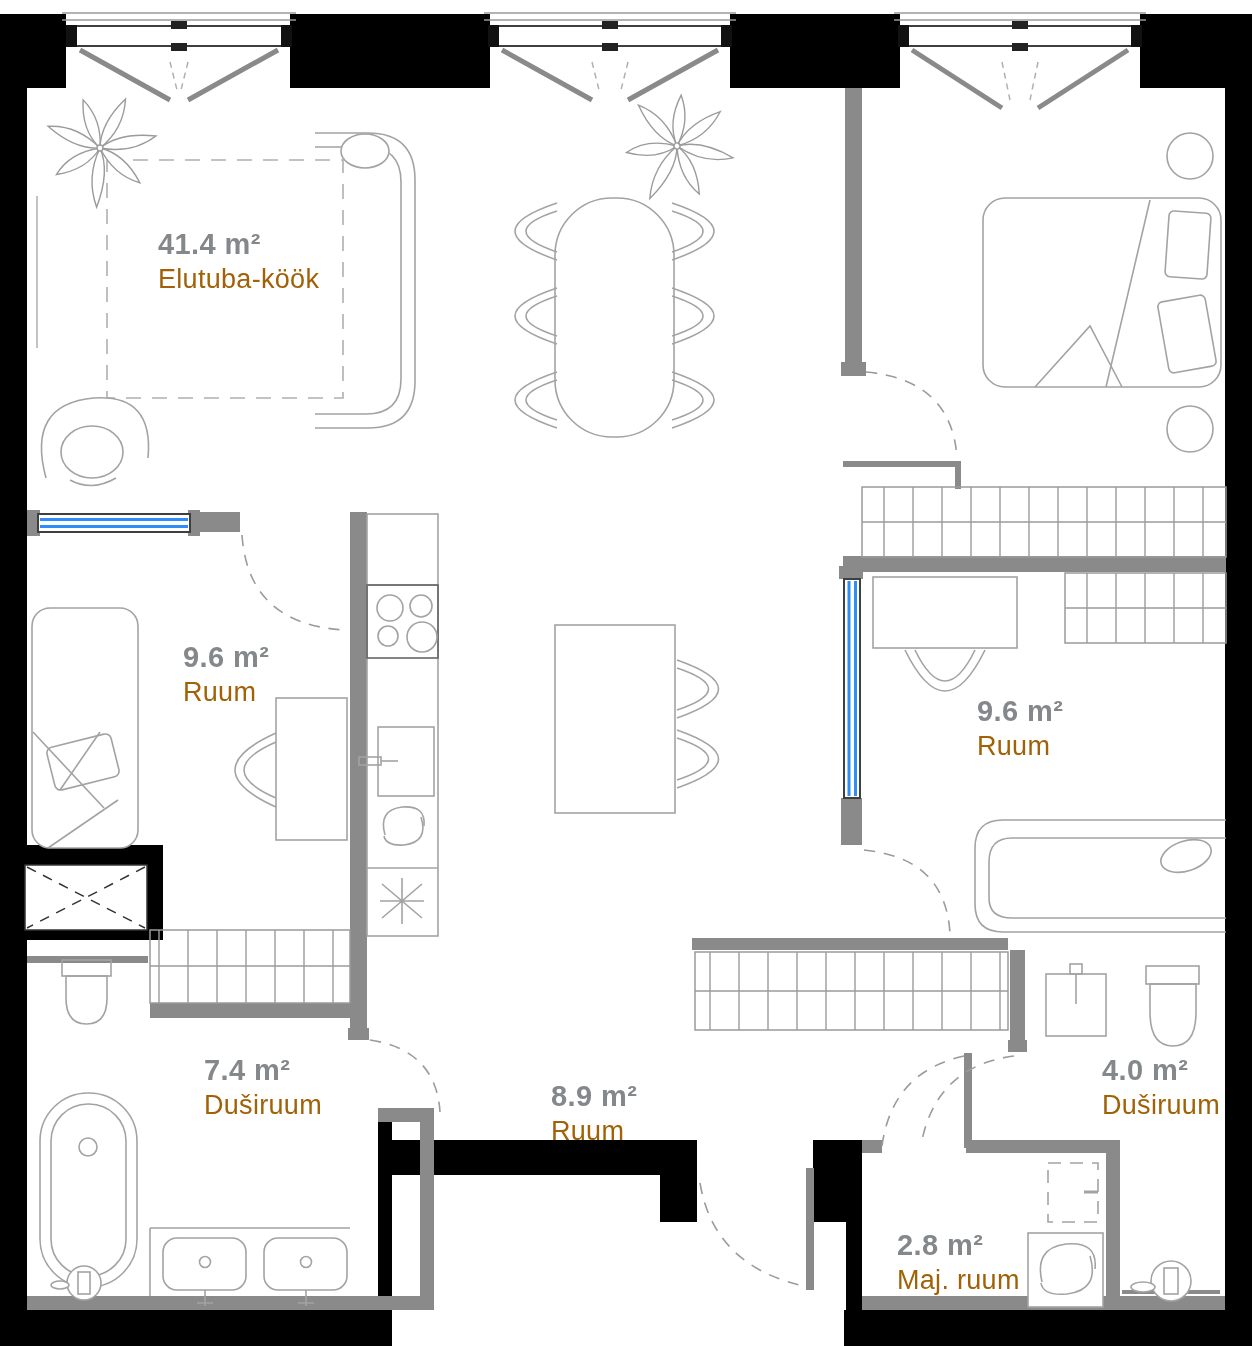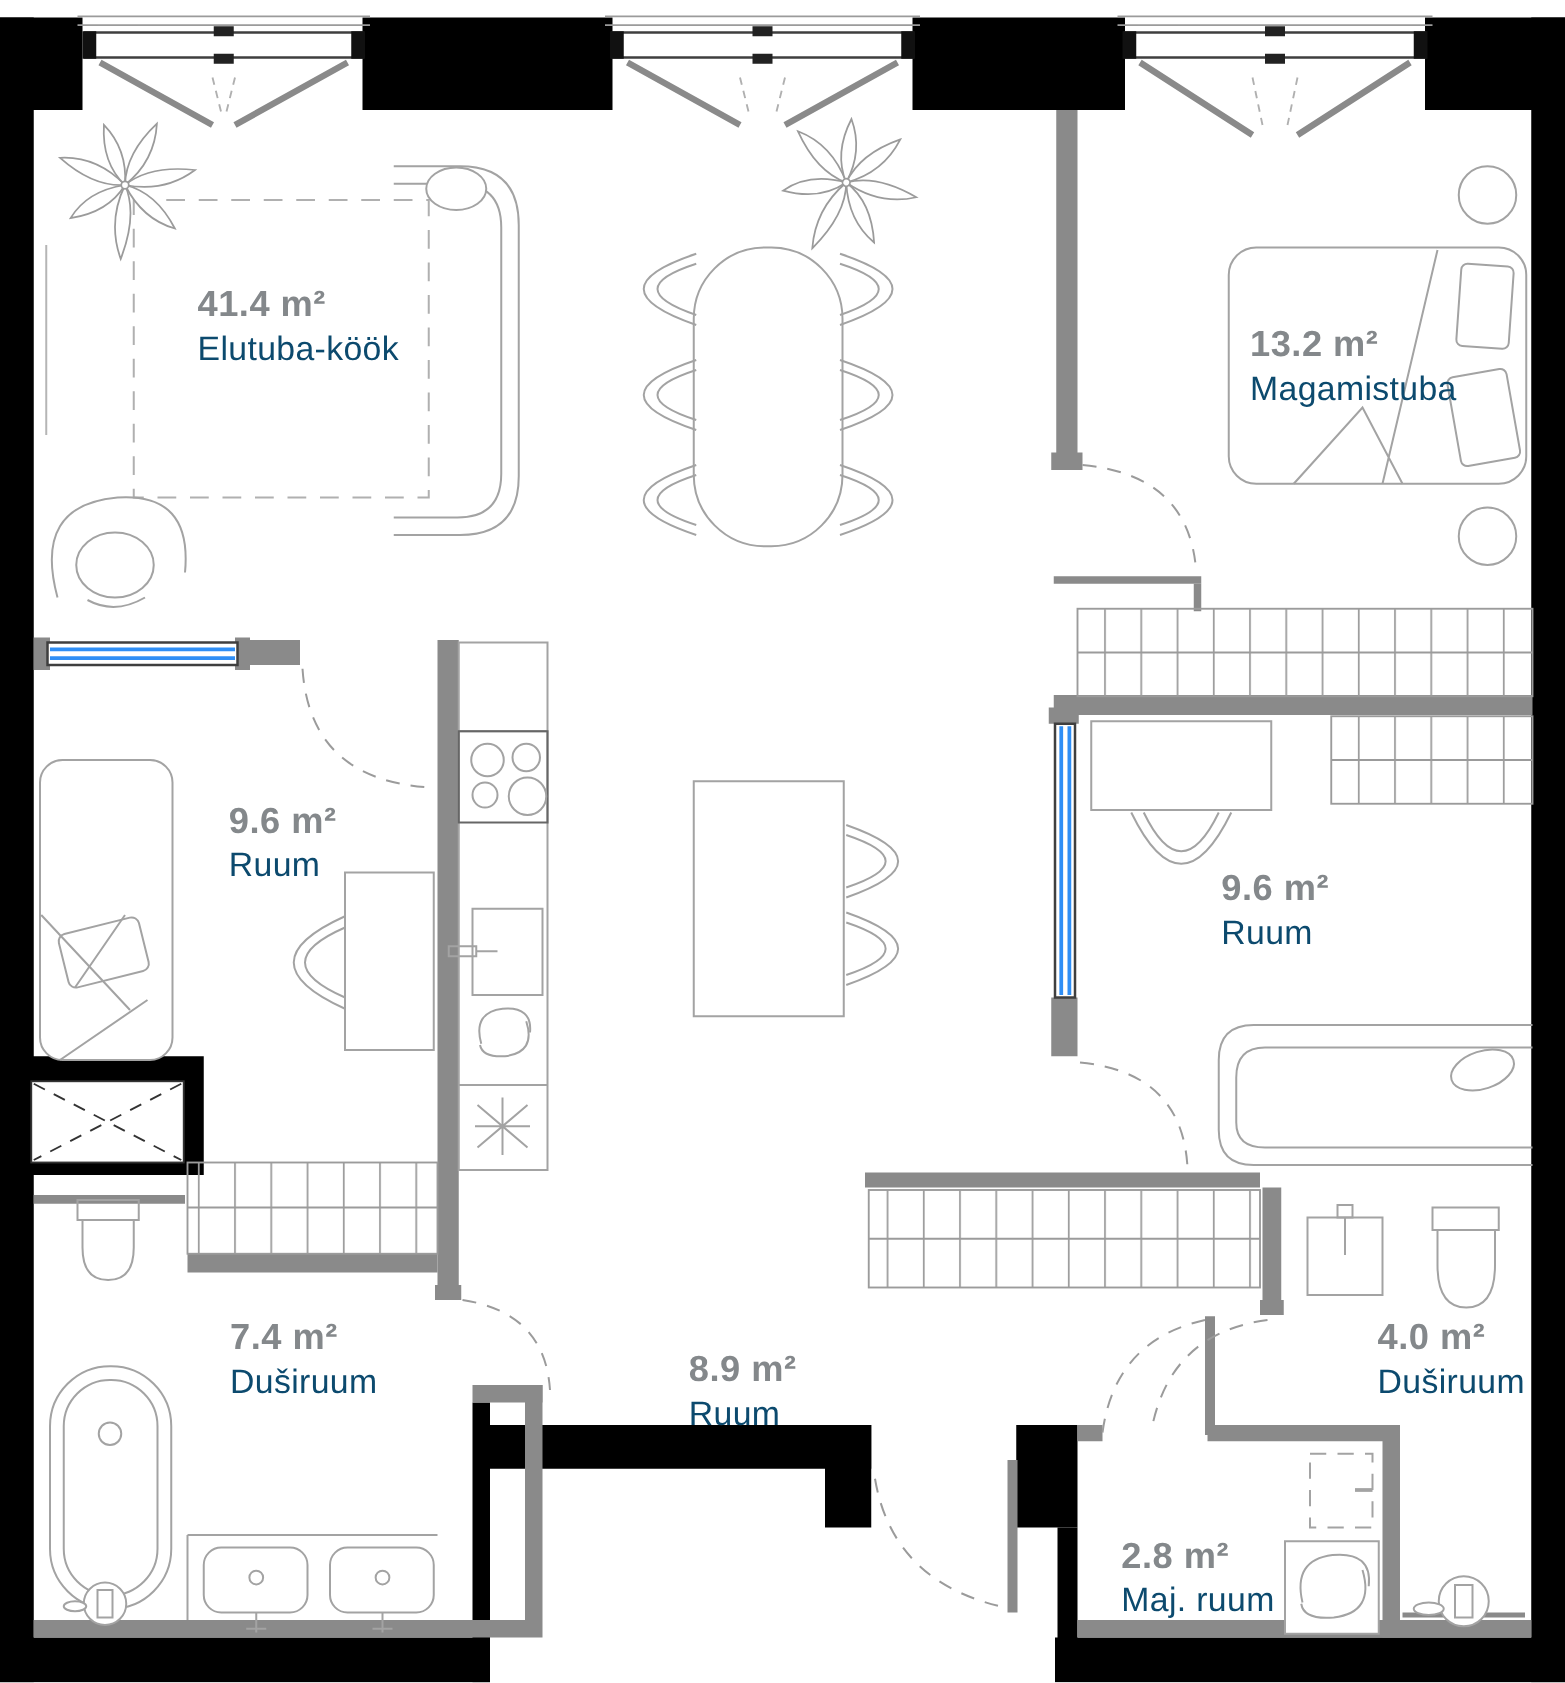--- a/index.html
+++ b/index.html
@@ -3,26 +3,26 @@
 <meta charset="utf-8">
 <style>
   html,body{margin:0;padding:0;background:#ffffff;}
   #stage{
     position:relative;width:1252px;height:1346px;background:#ffffff;overflow:hidden;
     font-family:"Liberation Sans","DejaVu Sans",sans-serif;
   }
   #plan-svg{position:absolute;left:0;top:0;}
   .rl{position:absolute;white-space:nowrap;z-index:5;}
   .rl .a{font-size:29px;font-weight:700;color:#84888b;letter-spacing:.4px;line-height:33px;}
-  .rl .n{font-size:27px;font-weight:400;color:#0c4a6e;letter-spacing:.3px;line-height:30px;margin-top:3px;}
+  .rl .n{font-size:27px;font-weight:400;color:#a16207;letter-spacing:.3px;line-height:30px;margin-top:3px;}
   .rl0{left:158px;top:228px;}
   .rl1{left:1000px;top:260px;}
   .rl2{left:183px;top:641px;}
   .rl3{left:977px;top:695px;}
-  .rl4{left:184px;top:1054px;}
+  .rl4{left:204px;top:1054px;}
   .rl5{left:551px;top:1080px;}
   .rl6{left:1073px;top:1054px;margin-left:29px;}
   .rl7{left:897px;top:1198px;margin-top:31px;}
 </style>
 </head>
 <body>
 
 <div id="stage">
 
 <svg id="plan-svg" width="1252" height="1346" viewBox="0 0 1252 1346">
@@ -309,24 +309,20 @@
       <path d="M 1042 1282 Q 1034 1248 1066 1244 Q 1098 1241 1095 1269"></path>
       <path d="M 1090 1256 Q 1100 1290 1067 1294 Q 1043 1296 1041 1283"></path>
     </g>
   </g>
 </svg>
 
 <div class="rl rl0">
   <div class="a">41.4 m²</div>
   <div class="n">Elutuba-köök</div>
 </div>
-<div class="rl rl1">
-  <div class="a">13.2 m²</div>
-  <div class="n">Magamistuba</div>
-</div>
 <div class="rl rl2">
   <div class="a">9.6 m²</div>
   <div class="n">Ruum</div>
 </div>
 <div class="rl rl3">
   <div class="a">9.6 m²</div>
   <div class="n">Ruum</div>
 </div>
 <div class="rl rl4">
   <div class="a">7.4 m²</div>

